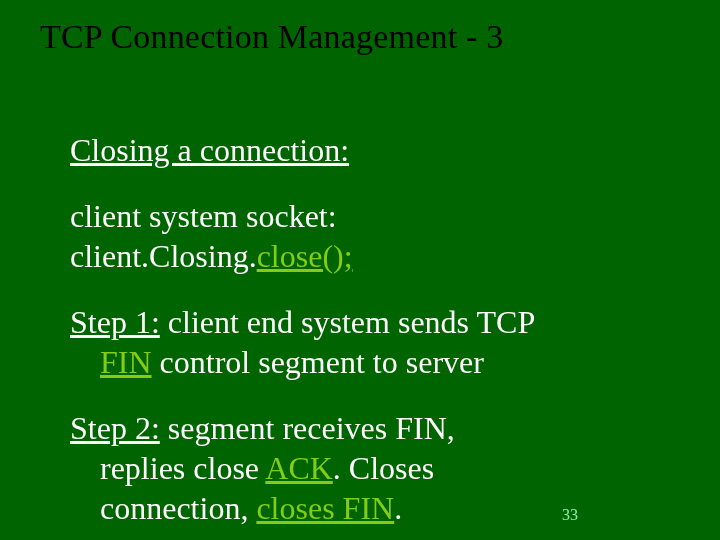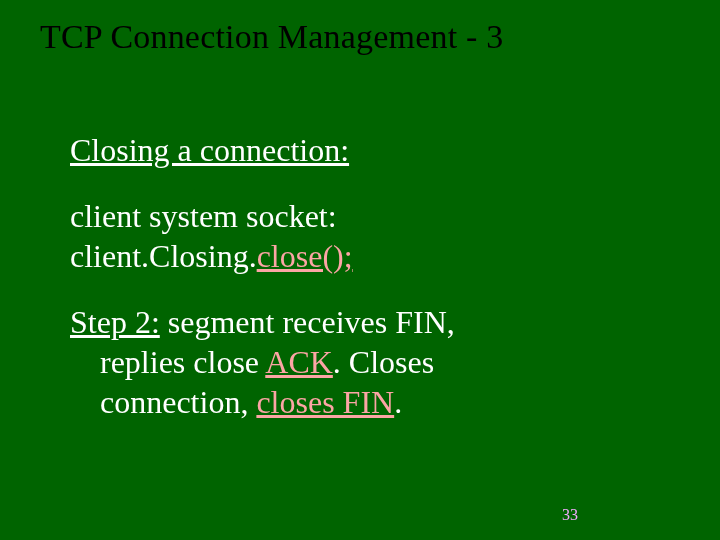--- a/index.html
+++ b/index.html
@@ -39,53 +39,56 @@
     margin-bottom: 26px;
   }
   .hanging {
     text-indent: -30px;
     padding-left: 30px;
   }
   .u {
     text-decoration: underline;
   }
   .yellow-u {
-    color: #fca5a5;
+    color: #84cc16;
     text-decoration: underline;
   }
   .red-u {
     color: #ff3333;
     text-decoration: underline;
     text-decoration-color: #ff3333;
   }
   .pagenum {
     position: absolute;
     bottom: 16px;
     right: 30px;
-    color: #f0abfc;
+    color: #86efac;
     font-size: 16px;
   }
 </style>
 </head>
 <body>
 
 <div class="slide">
 
   <div class="title">TCP Connection Management - 3</div>
 
   <div class="body">
 
     <div class="para">
       <span class="u">Closing a connection:</span>
     </div>
 
     <div class="para">
       <span>client system socket:</span><span class="red-u"> </span><span>client.Closing.</span><span class="yellow-u">close();</span>
     </div>
 
+    <div class="para hanging">
+      <span class="u">Step 1:</span><span> client end system sends TCP </span><span class="yellow-u">FIN</span><span> control segment to server</span>
+    </div>
 
     <div class="para hanging">
       <span class="u">Step 2:</span><span> segment receives </span><span>FIN</span><span>, replies close </span><span class="yellow-u">ACK</span><span>. Closes connection, </span><span class="yellow-u">closes FIN</span><span>.</span>
     </div>
 
   </div>
 
   <div class="pagenum">33</div>
 
 </div>

